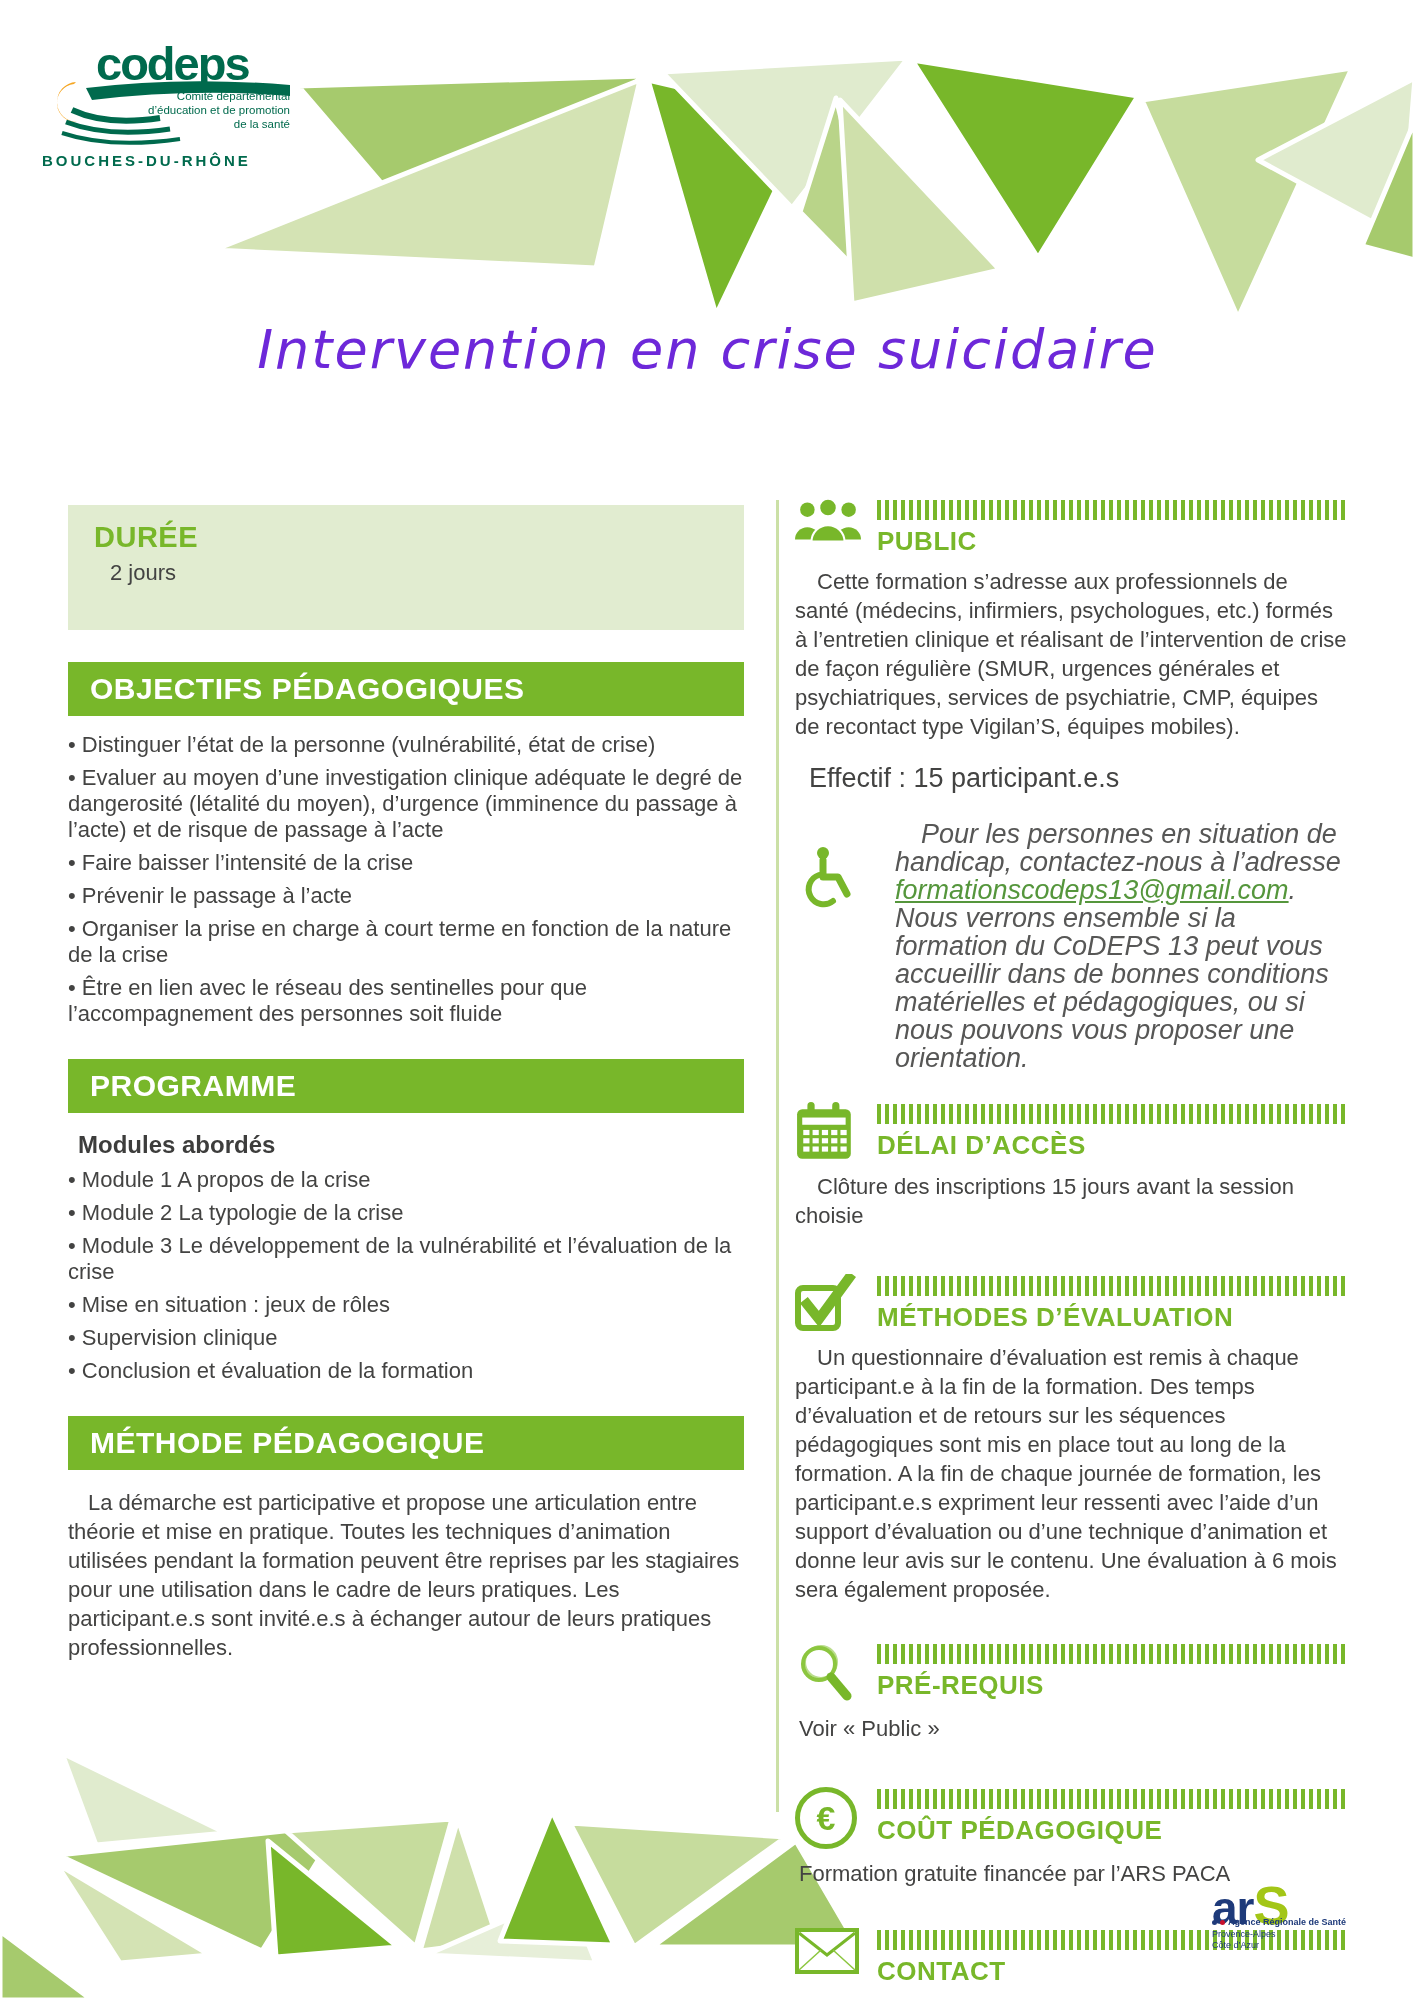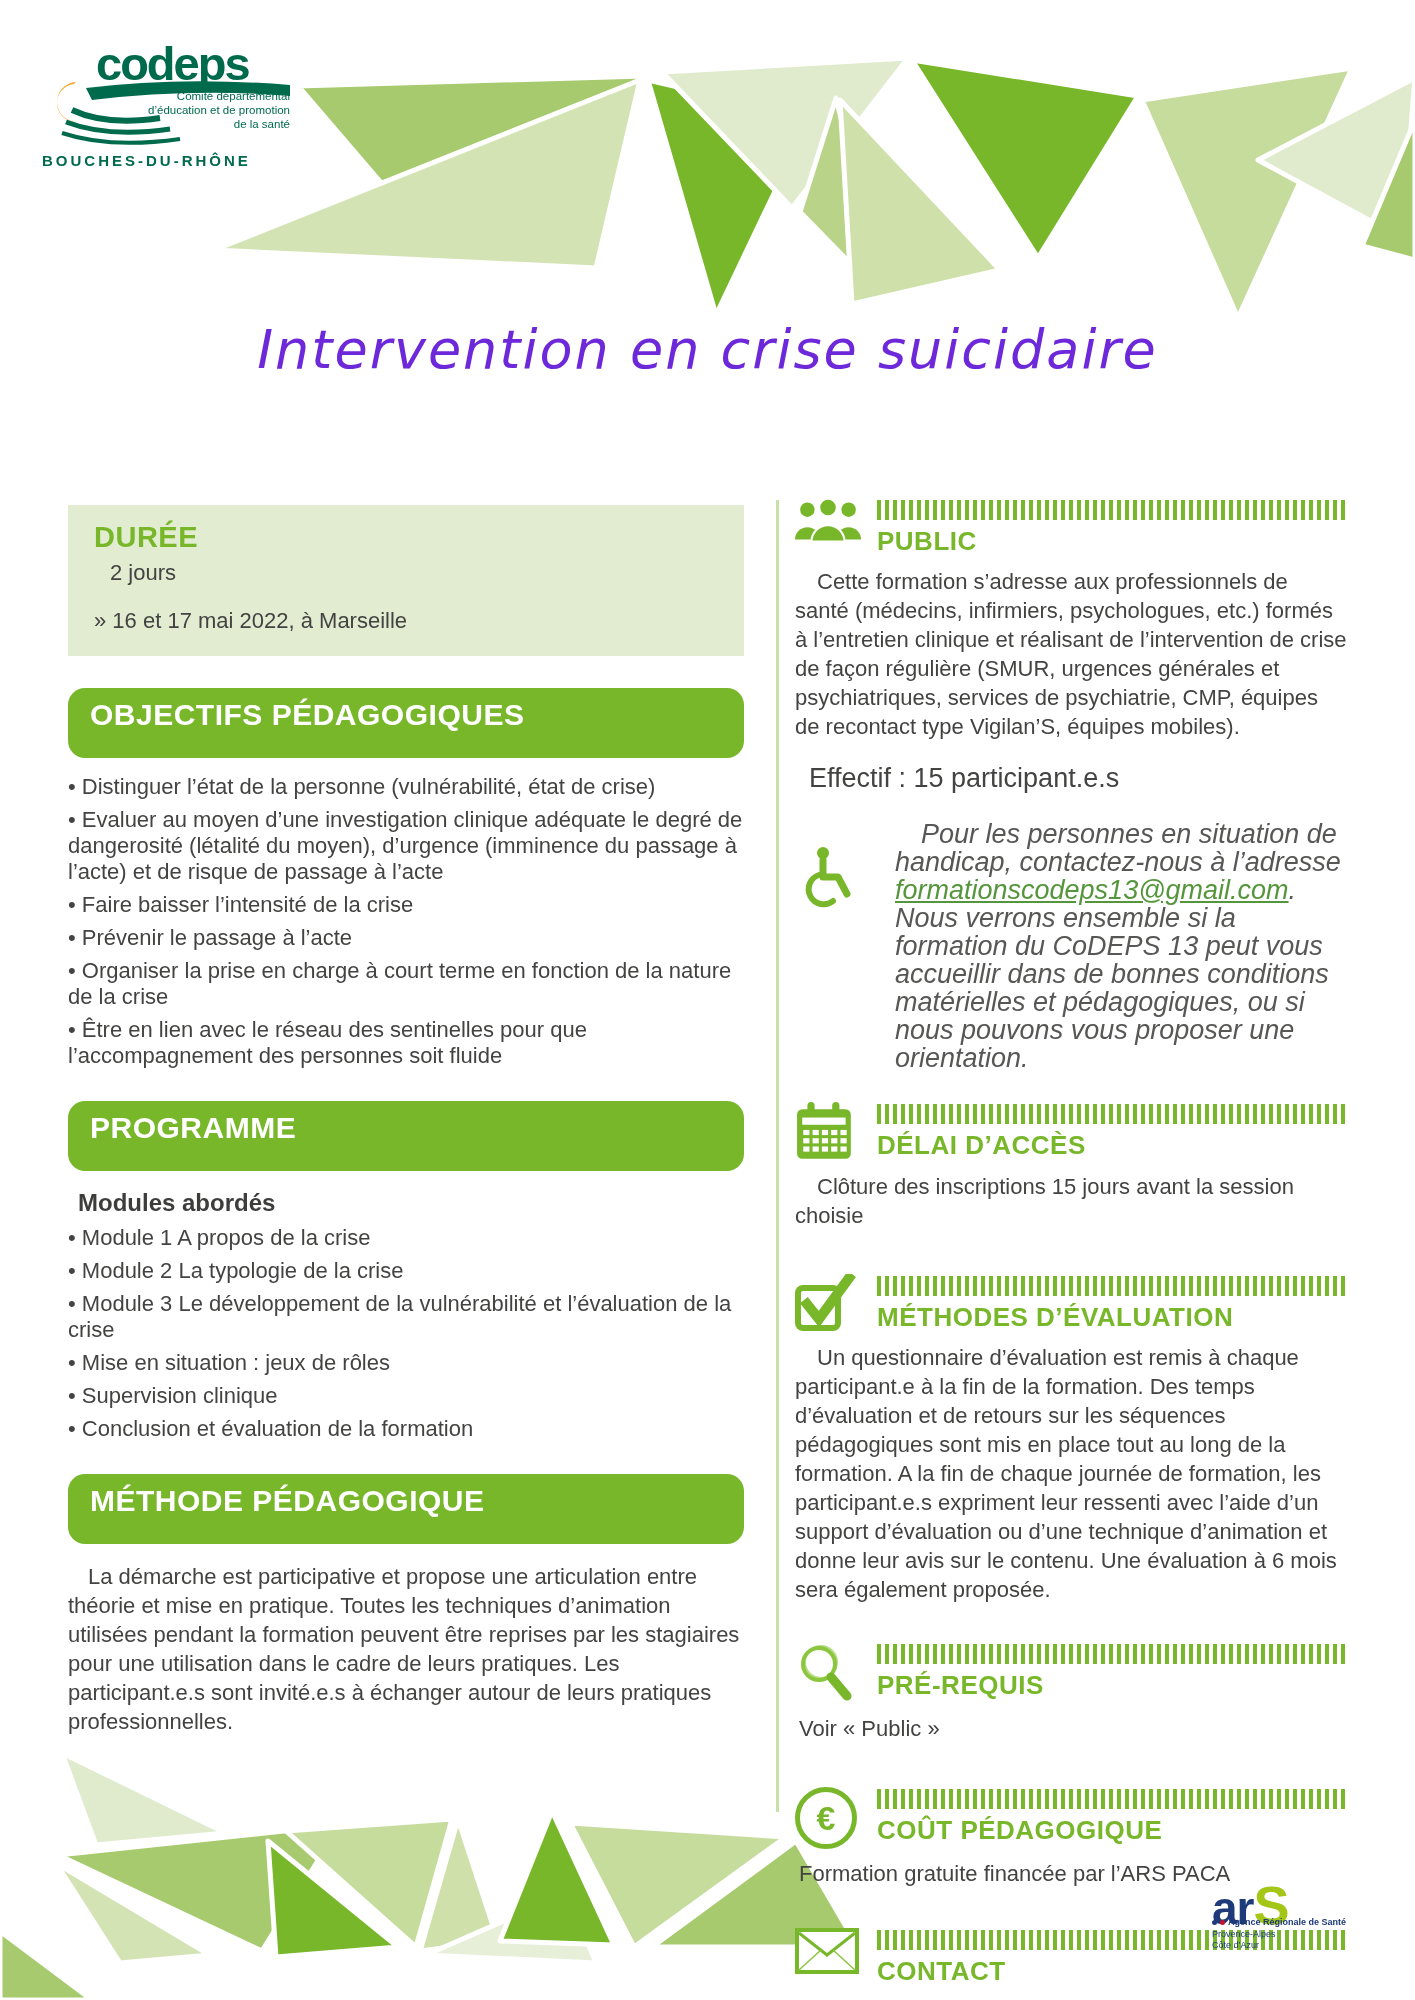--- a/index.html
+++ b/index.html
@@ -24,21 +24,21 @@
   .col-divider{position:absolute;left:776px;top:500px;width:3px;height:1312px;background:#cbe0a6;}
   .left-col{position:absolute;left:68px;top:505px;width:676px;}
   .right-col{position:absolute;left:795px;top:498px;width:552px;}
 
   
   .info-box{background:#e1ecd0;padding:16px 20px 22px 26px;}
   .info-label{color:#78b72a;font-weight:bold;font-size:29px;letter-spacing:.5px;}
   .info-value{font-size:22px;margin:6px 0 22px 16px;}
   .info-session{font-size:22px;margin-top:8px;}
   .bar{background:#78b72a;color:#fff;font-weight:bold;font-size:30px;letter-spacing:.5px;
-       padding:10px 10px 26px 22px;margin-top:32px;border-radius:17px;}
+       padding:10px 10px 10px 22px;margin-top:32px;}
   ul.bullets{list-style:none;margin:16px 0 0;padding:0;font-size:22px;line-height:26px;}
   ul.bullets li{margin-bottom:7px;}
   ul.bullets li::before{content:"• ";}
   .modules-heading{font-weight:bold;font-size:24px;margin:18px 0 2px 10px;color:#3d3d3c;}
   .para{font-size:22px;line-height:29px;margin-top:18px;text-indent:20px;}
 
   
   .section{margin-bottom:44px;}
   .sec-head{display:flex;align-items:flex-start;}
   .sec-icon{width:82px;flex:none;}
@@ -132,21 +132,20 @@
 
   <div class="doc-title">Intervention en crise suicidaire</div>
 
   <div class="col-divider"></div>
 
   <div class="left-col">
 
     <div class="info-box">
       <div class="info-label">DURÉE</div>
       <div class="info-value">2 jours</div>
-      <div class="info-session">»  16 et 17 mai 2022, à Marseille</div>
     </div>
 
     <div class="bar">OBJECTIFS PÉDAGOGIQUES</div>
     <ul class="bullets">
       <li>Distinguer l’état de la personne (vulnérabilité, état de crise)</li>
       <li>Evaluer au moyen d’une investigation clinique adéquate le degré de dangerosité (létalité du moyen), d’urgence (imminence du passage à l’acte) et de risque de passage à l’acte</li>
       <li>Faire baisser l’intensité de la crise</li>
       <li>Prévenir le passage à l’acte</li>
       <li>Organiser la prise en charge à court terme en fonction de la nature de la crise</li>
       <li>Être en lien avec le réseau des sentinelles pour que l’accompagnement des personnes soit fluide</li>

